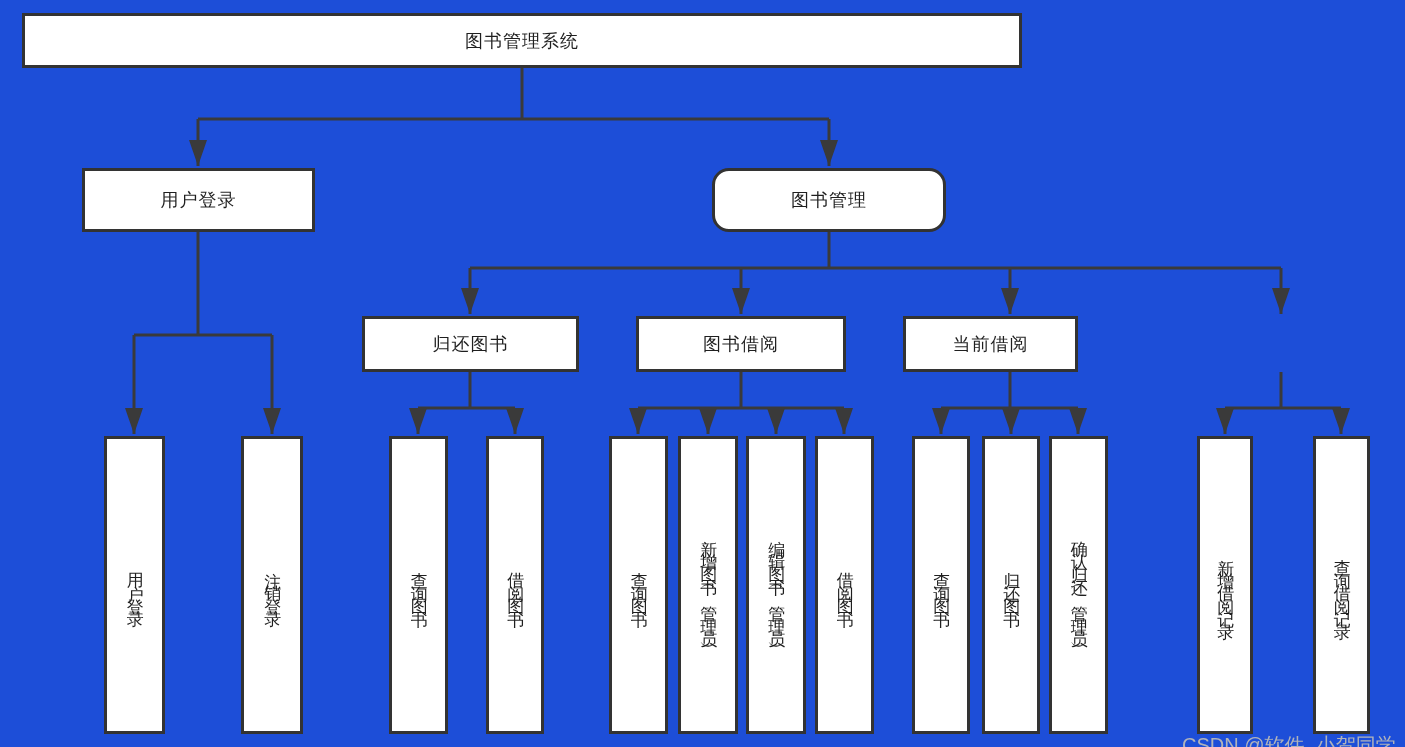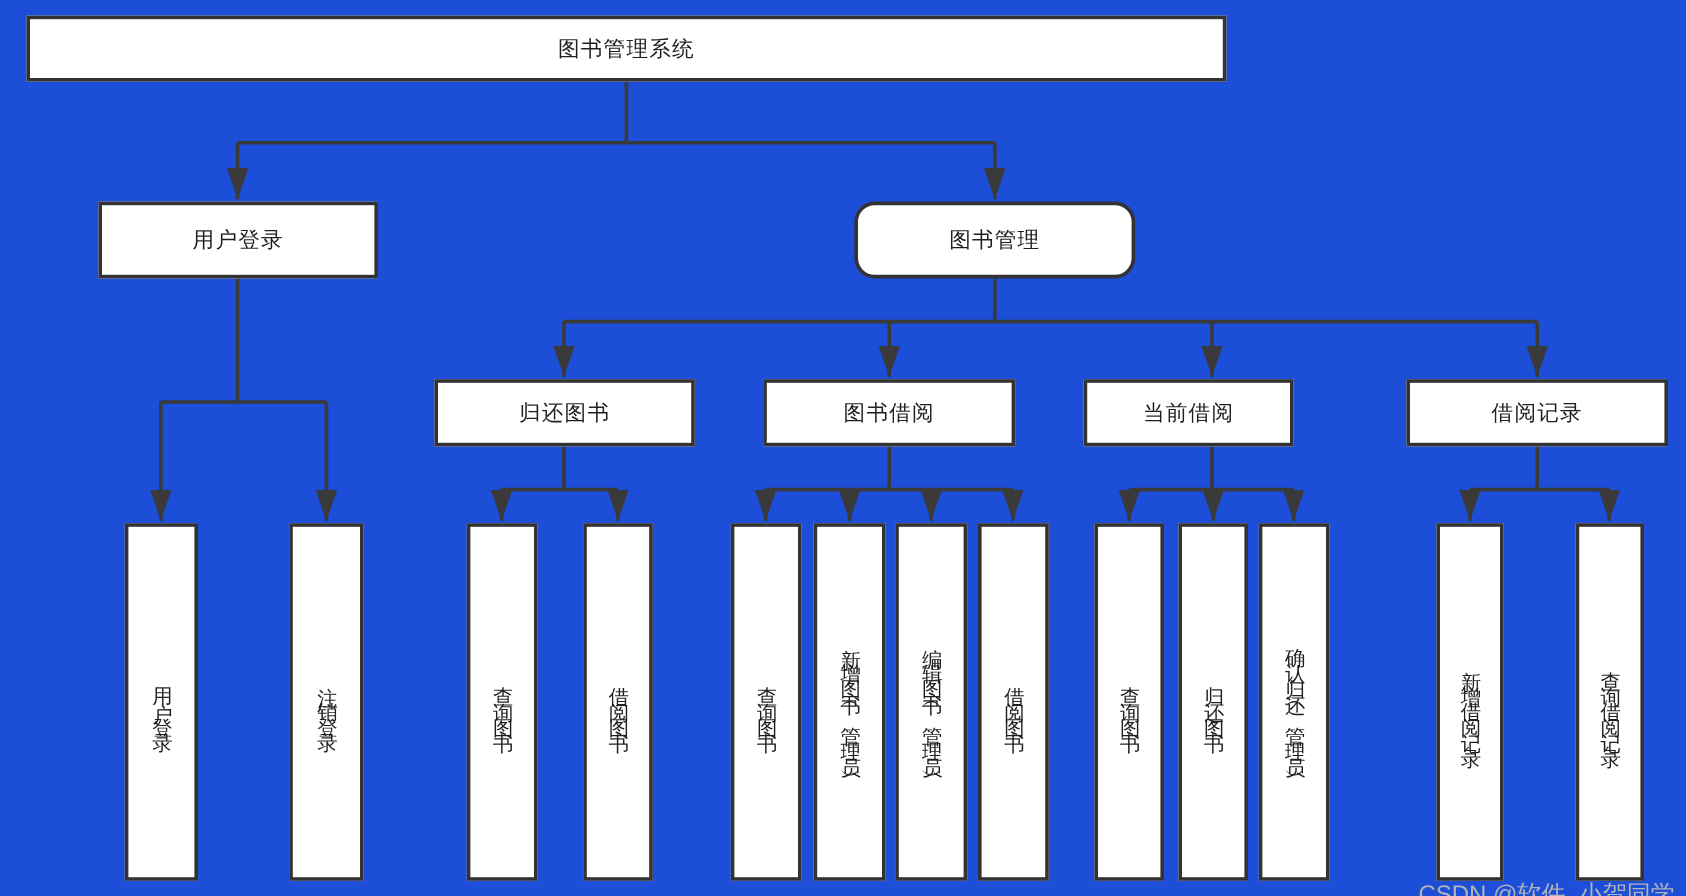--- a/index.html
+++ b/index.html
@@ -79,23 +79,20 @@
 
   <div class="box h" style="left:362px;top:316px;width:217px;height:56px;">
     <span>归还图书</span>
   </div>
   <div class="box h" style="left:636px;top:316px;width:210px;height:56px;">
     <span>图书借阅</span>
   </div>
   <div class="box h" style="left:903px;top:316px;width:175px;height:56px;">
     <span>当前借阅</span>
   </div>
-  <div class="box h" style="left:1172px;top:316px;width:218px;height:56px;">
-    <span>借阅记录</span>
-  </div>
 
   <div class="box v" style="left:104px;top:436px;width:61px;height:298px;">
     <span>用户登录</span>
   </div>
   <div class="box v" style="left:241px;top:436px;width:62px;height:298px;">
     <span>注销登录</span>
   </div>
 
   <div class="box v" style="left:389px;top:436px;width:59px;height:298px;">
     <span>查询图书</span>

